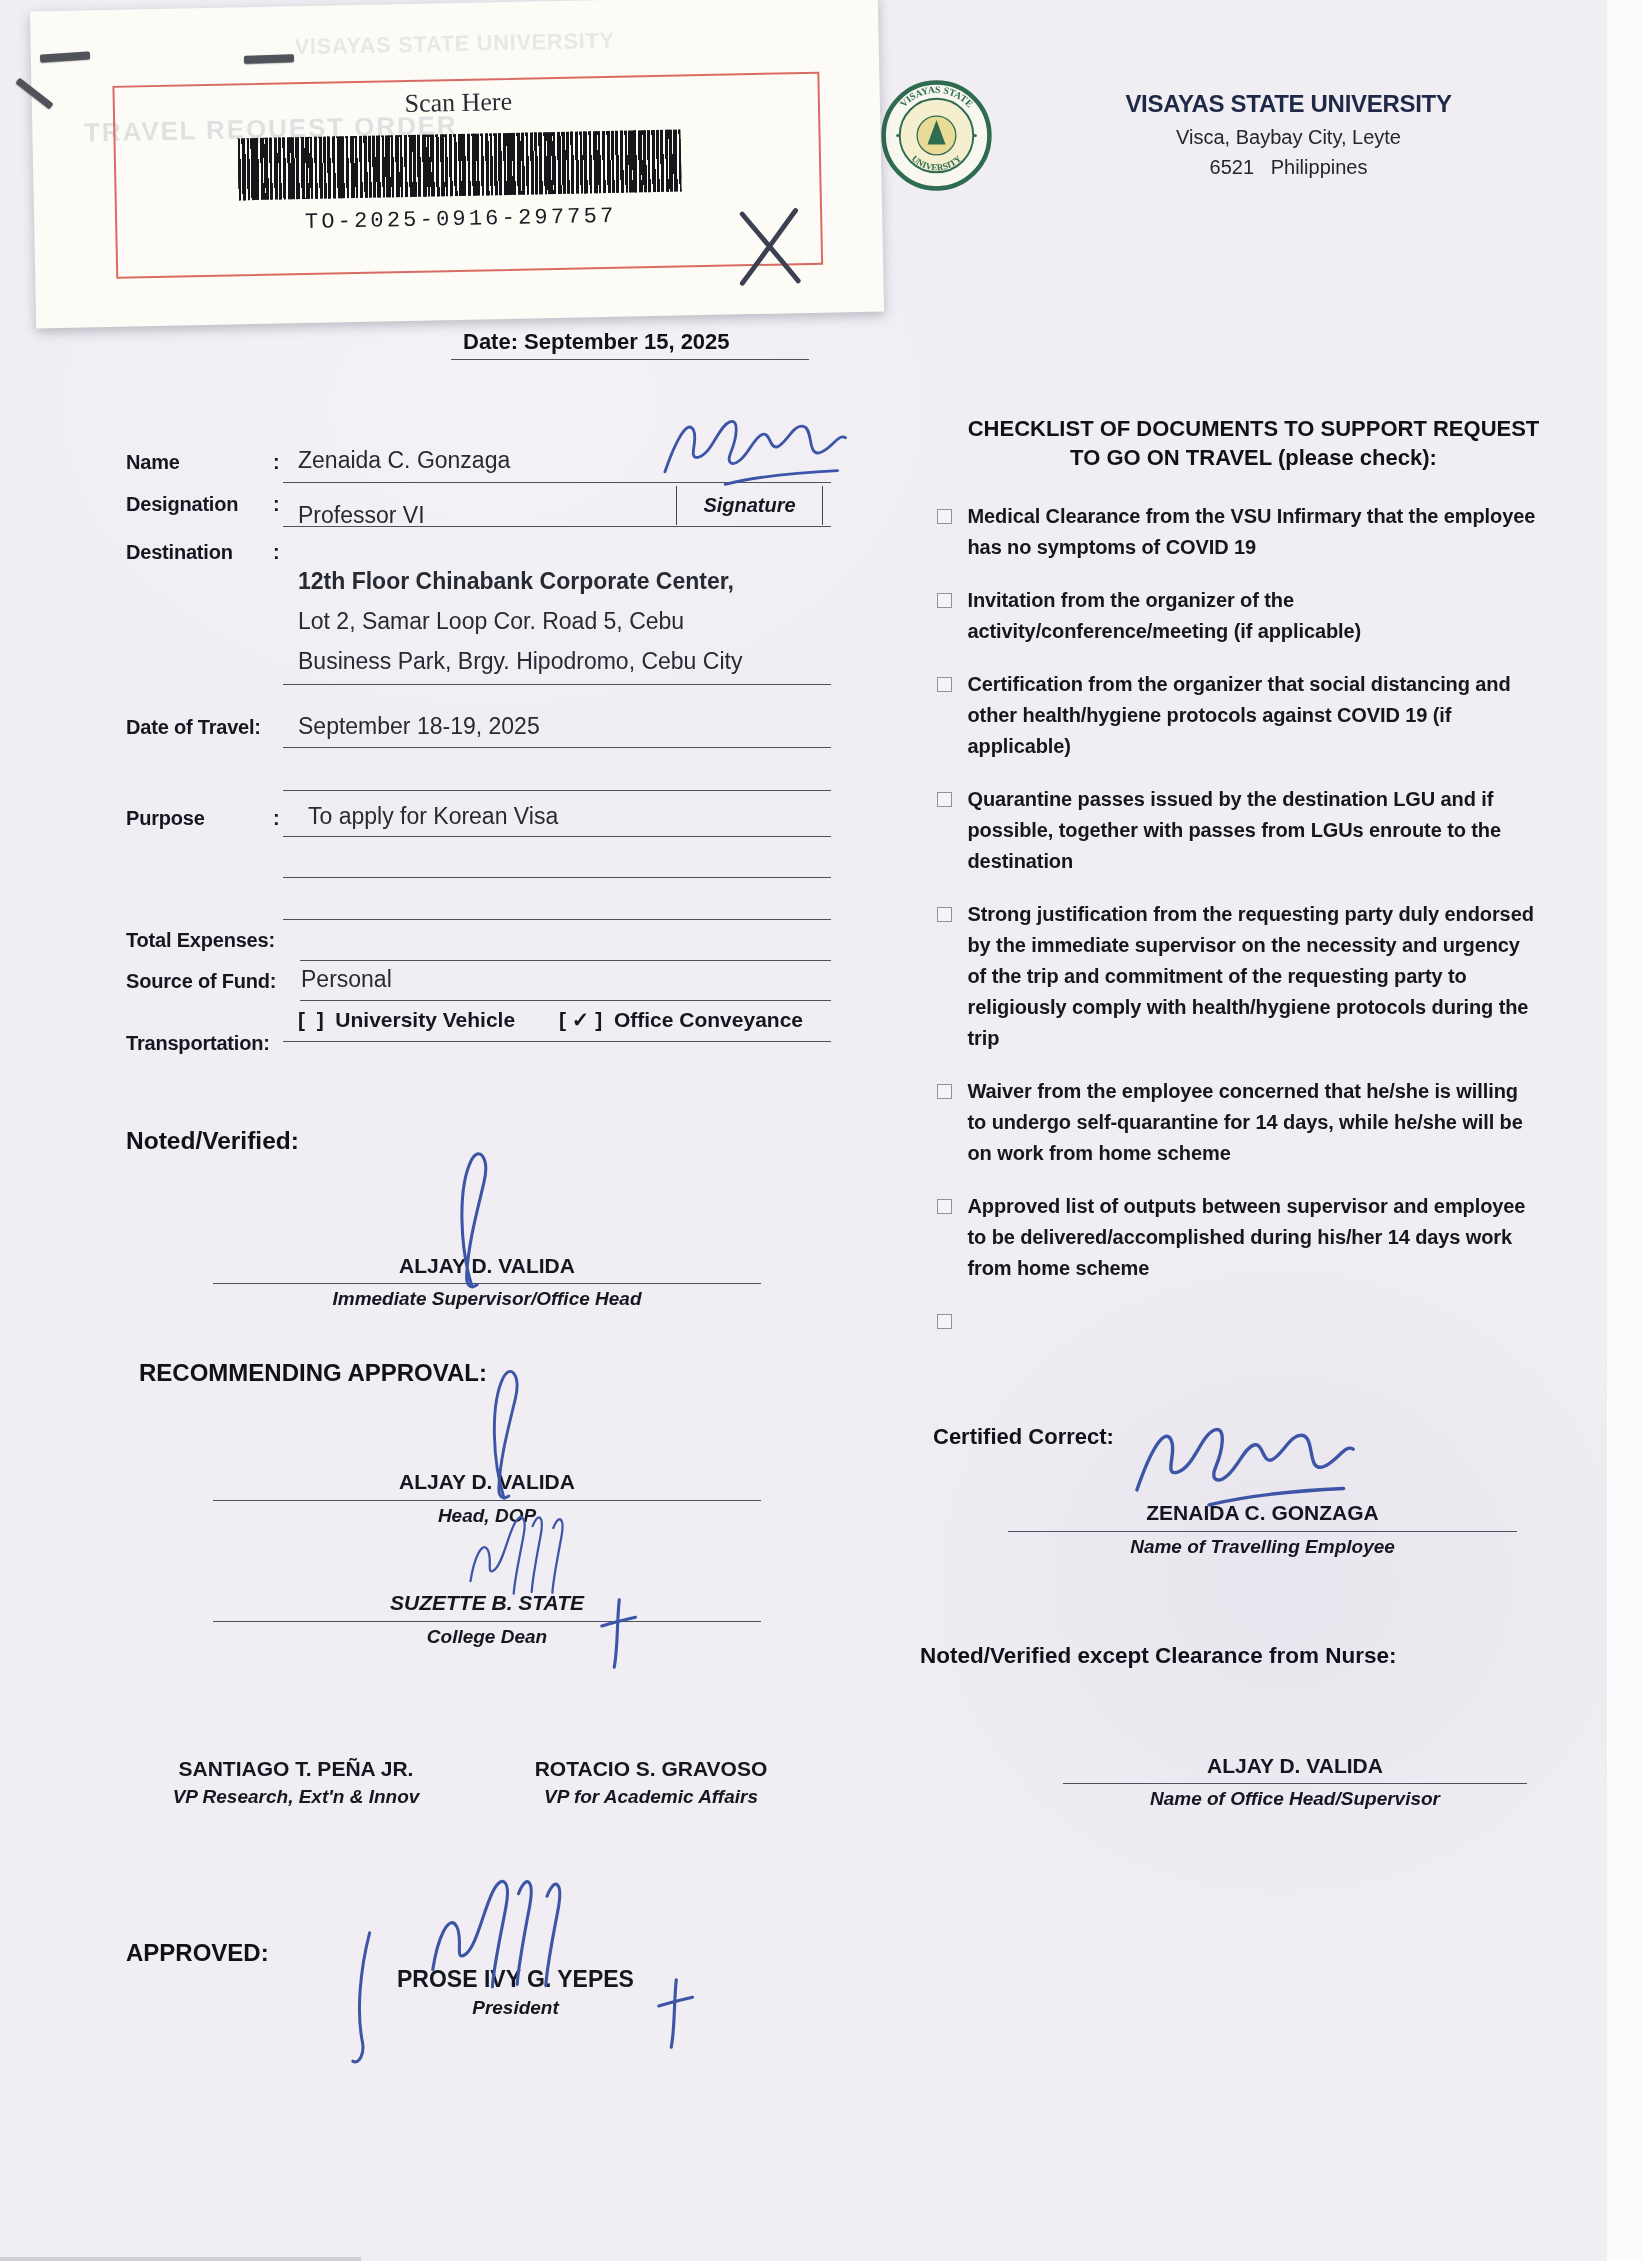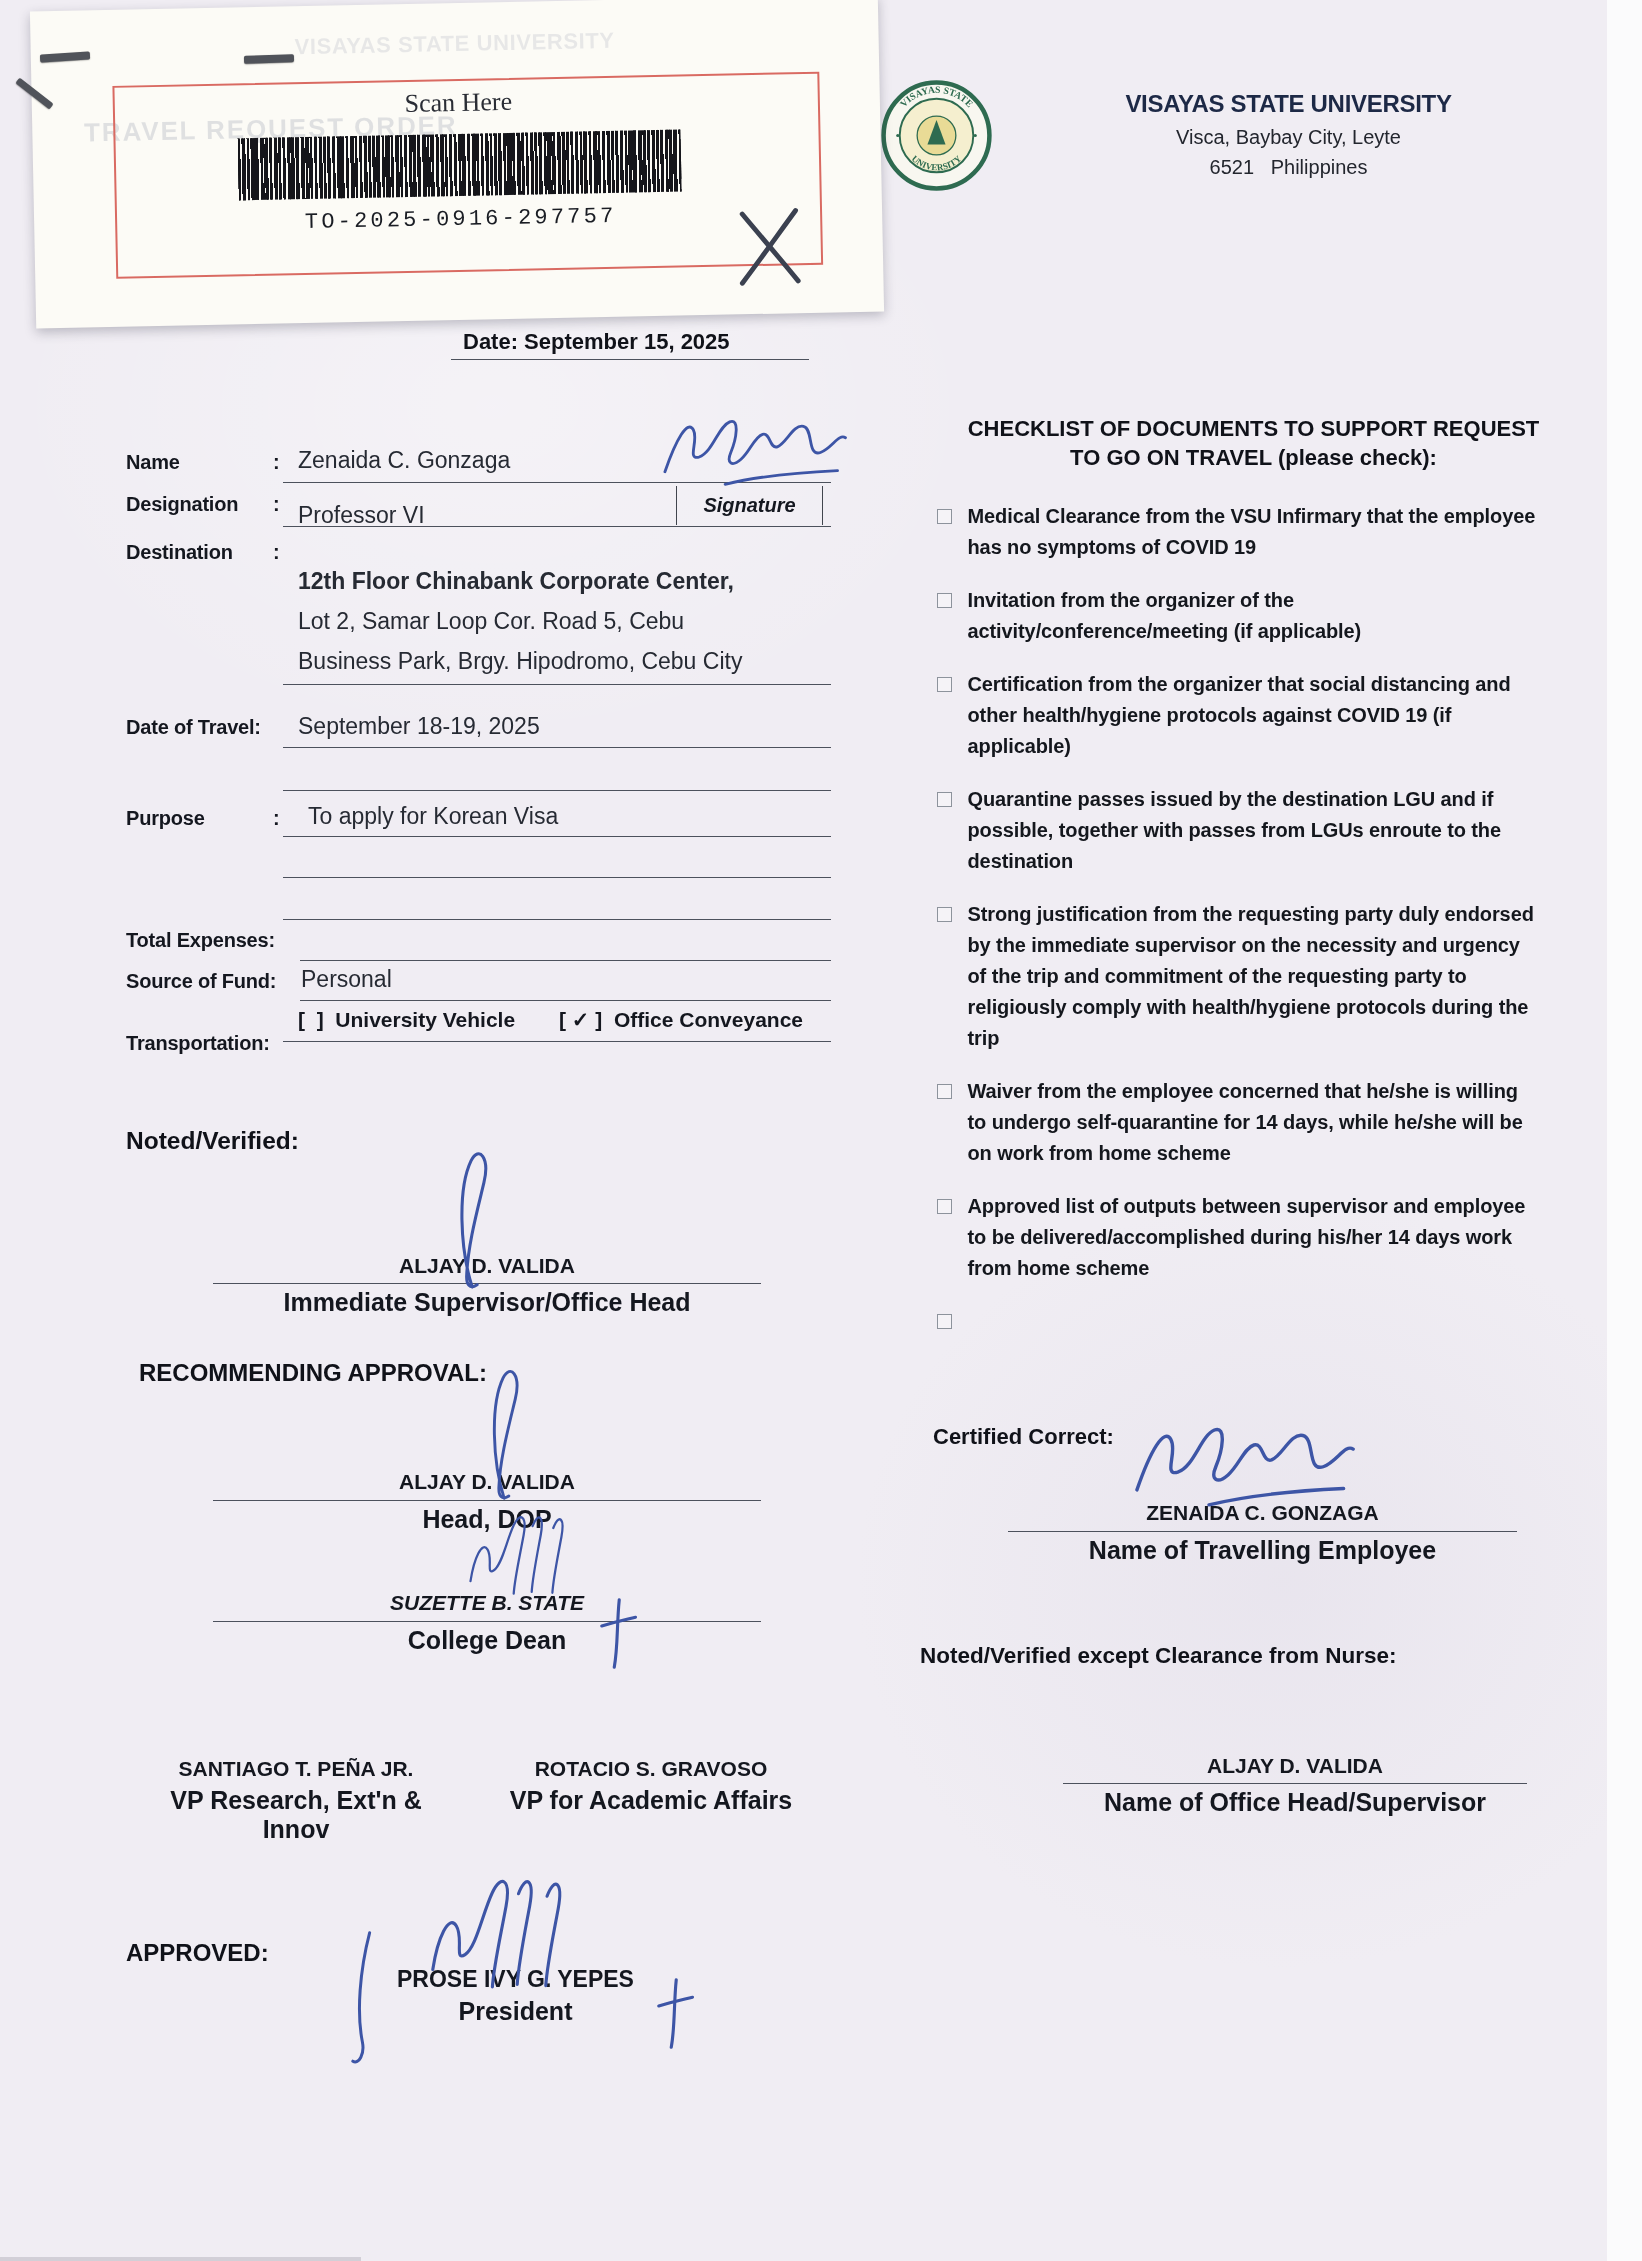--- a/index.html
+++ b/index.html
@@ -44,21 +44,21 @@
   .seal{position:absolute; left:881px; top:80px; width:111px; height:111px;}
 
   
   .lbl{position:absolute; font-weight:700; font-size:20px; color:#14171f; letter-spacing:-0.2px;}
   .colon{position:absolute; font-weight:700; font-size:20px; color:#14171f;}
   .val{position:absolute; font-size:23px; color:#262a33;}
   .ul{position:absolute; height:0; border-top:1.9px solid #4c515c;}
   .big{position:absolute; font-weight:700; color:#101219;}
   .cb{position:absolute; text-align:center;}
   .nm{font-weight:700; font-size:21px; color:#14171f;}
-  .ttl{font-weight:700; font-size:25px; color:#14171f;}
+  .ttl{font-weight:700; font-style:italic; font-size:19px; color:#14171f;}
   .it{font-style:italic;}
   .pre{white-space:pre;}
   .sigcell{position:absolute; left:676px; top:486px; width:145px; height:39px;
     border-left:1.9px solid #41454e; border-right:1.9px solid #41454e;
     display:flex; align-items:center; justify-content:center;}
   .sigcell span{font-weight:700; font-style:italic; font-size:20px; color:#14171f;}
   .transport{position:absolute; font-weight:700; font-size:21px; color:#14171f;}
 
   
   .chk-title{position:absolute; left:928px; width:651px; text-align:center;

